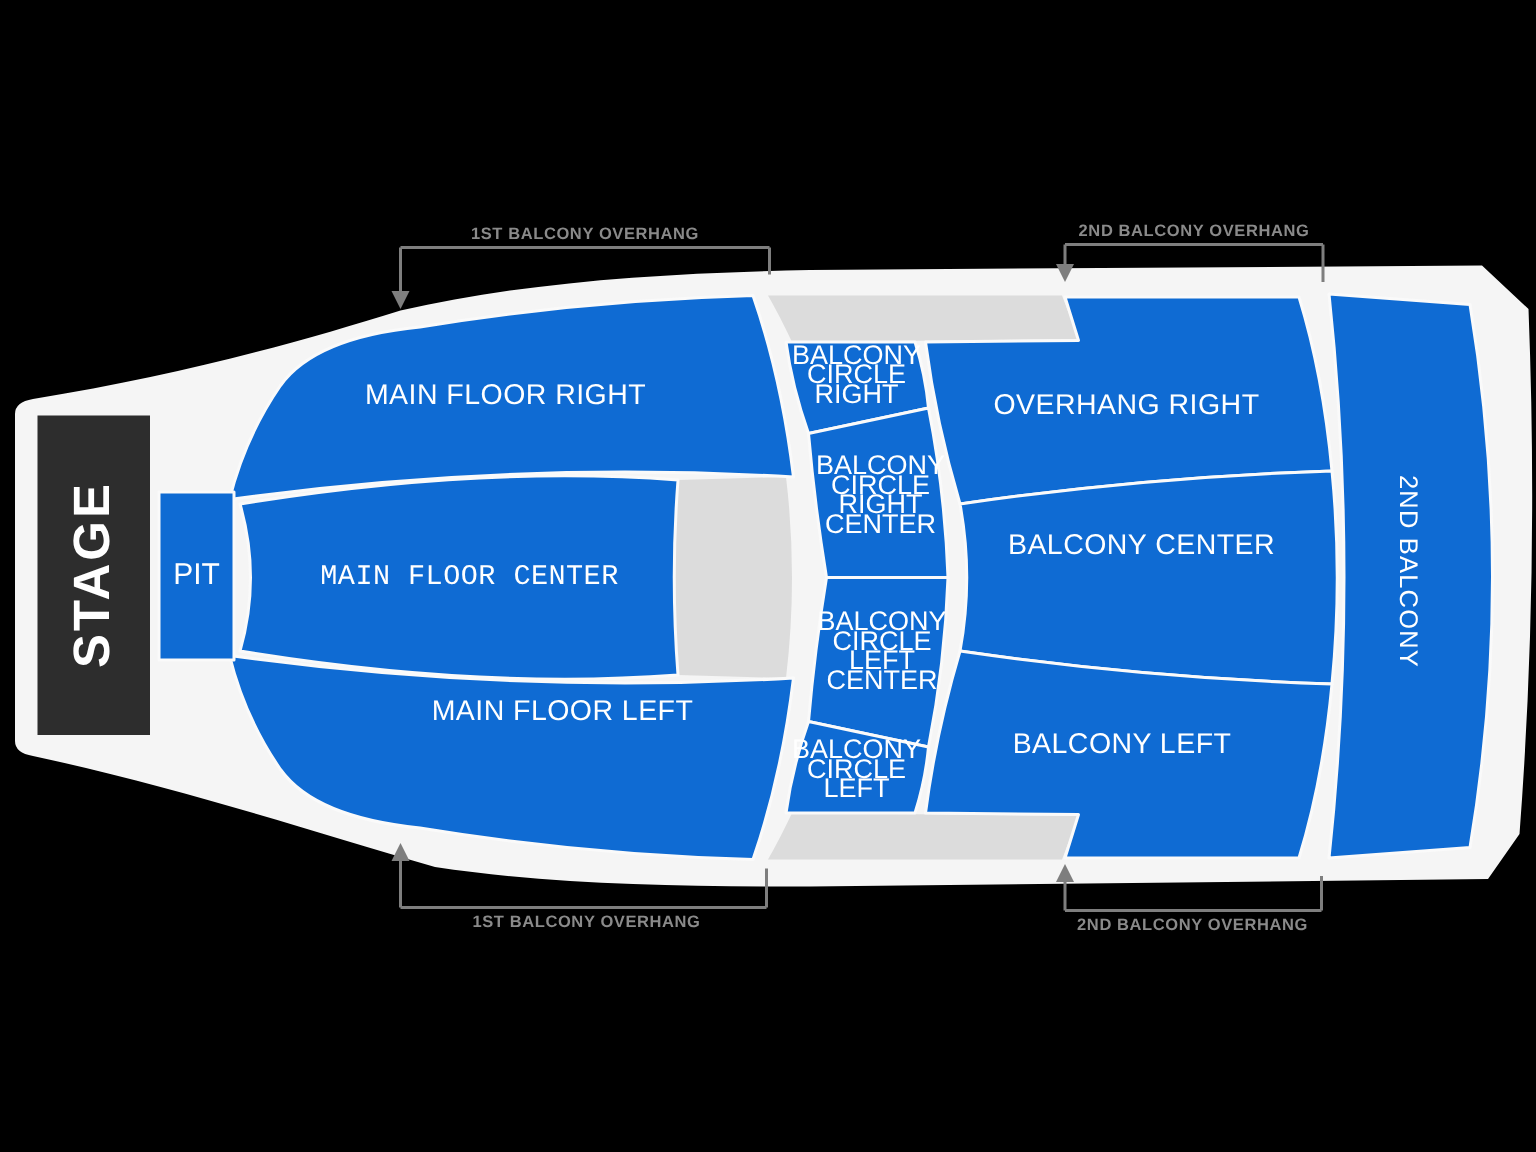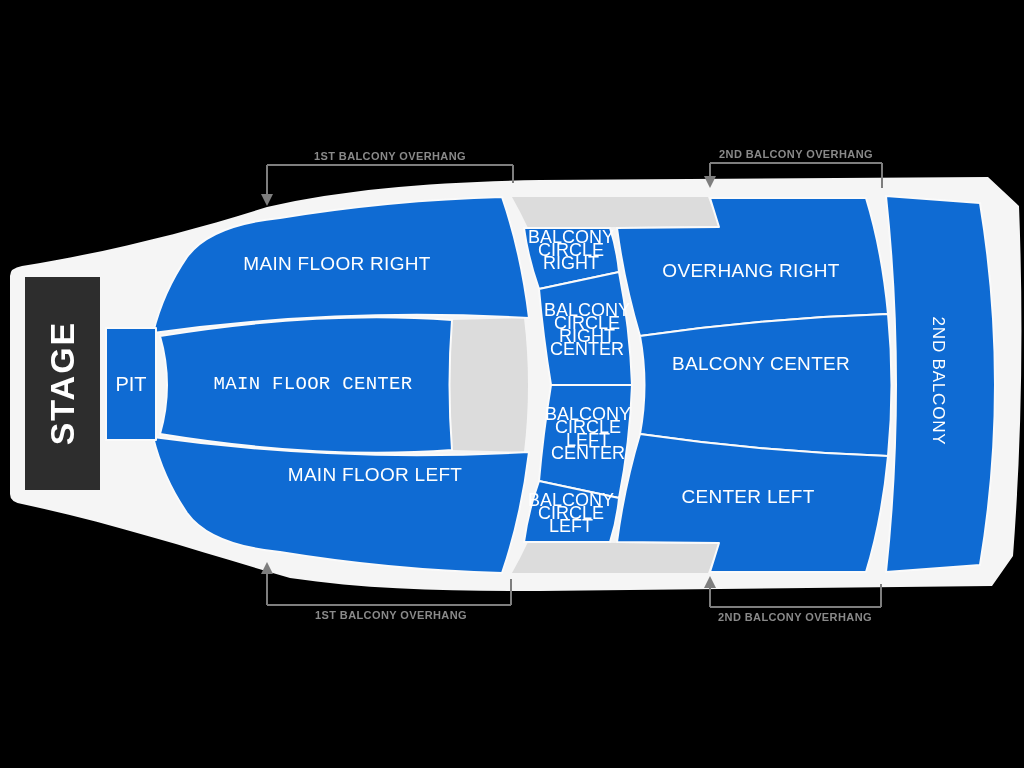--- a/index.html
+++ b/index.html
@@ -107,21 +107,21 @@
 CENTER</div>
   <div class="label sec-sm multi" style="left:588px;top:434px;">BALCONY
 CIRCLE
 LEFT
 CENTER</div>
   <div class="label sec-sm multi" style="left:571px;top:513px;">BALCONY
 CIRCLE
 LEFT</div>
   <div class="label sec-lg" style="left:751px;top:271px;">OVERHANG RIGHT</div>
   <div class="label sec-lg" style="left:761px;top:364px;">BALCONY CENTER</div>
-  <div class="label sec-lg" style="left:748px;top:497px;">CENTER LEFT</div>
+  <div class="label sec-lg" style="left:748px;top:497px;">BALCONY LEFT</div>
   <div class="label bal2-l" style="left:938px;top:381px;">2ND BALCONY</div>
 
   <div class="label ann" style="left:390px;top:156px;">1ST BALCONY OVERHANG</div>
   <div class="label ann" style="left:796px;top:154px;">2ND BALCONY OVERHANG</div>
   <div class="label ann" style="left:391px;top:615px;">1ST BALCONY OVERHANG</div>
   <div class="label ann" style="left:795px;top:617px;">2ND BALCONY OVERHANG</div>
 
 </div>
 
 </body></html>

